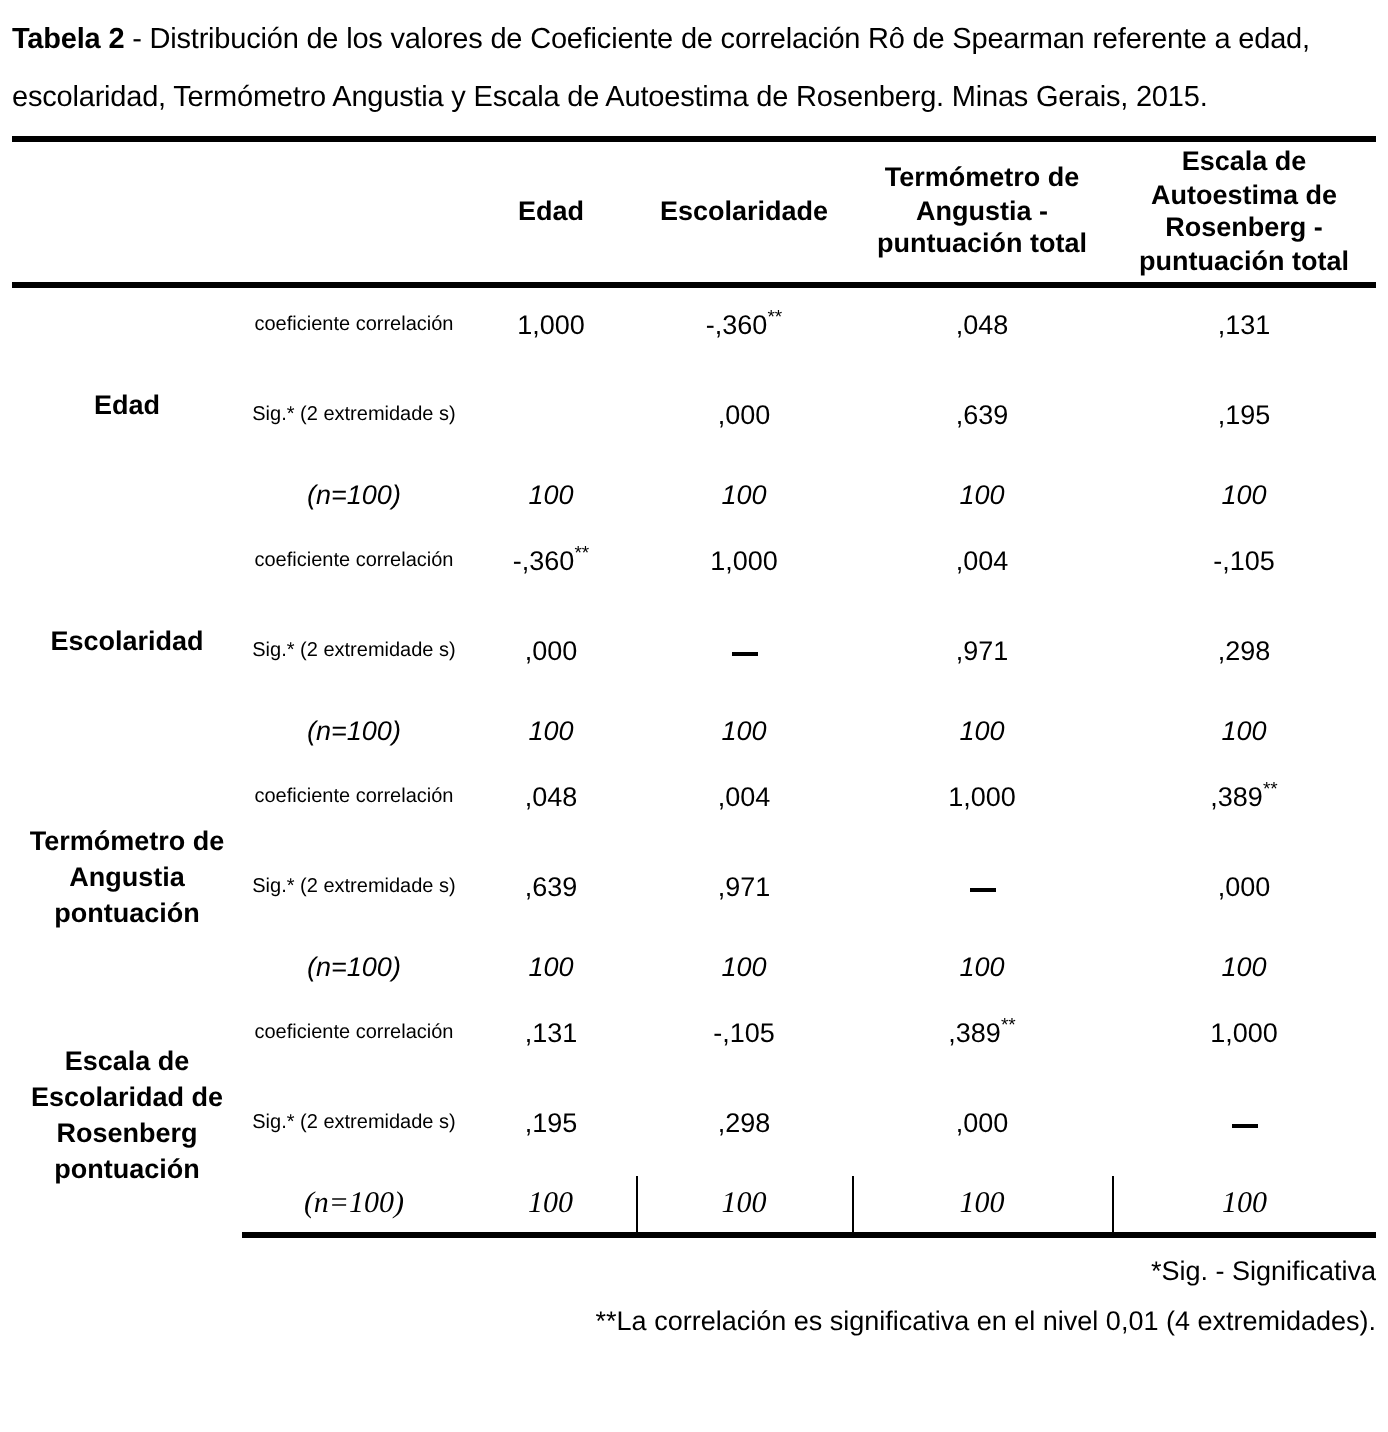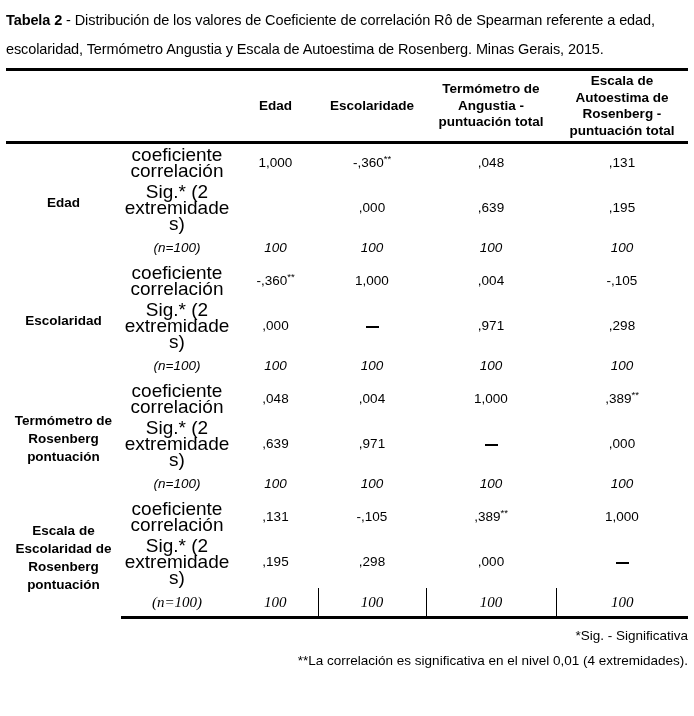--- a/index.html
+++ b/index.html
@@ -77,21 +77,21 @@
     font-size: 13.5px;
     line-height: 16px;
   }
   tbody td.rowlabel {
     font-weight: bold;
     font-size: 13.5px;
     line-height: 18px;
     text-align: center;
   }
   tbody td.statlabel {
-    font-size: 19px;
+    font-size: 10px;
     line-height: 16px;
     text-align: center;
   }
   tbody tr.r-coef td { height: 38px; }
   tbody tr.r-sig  td { height: 52px; }
   tbody tr.r-n    td { height: 28px; font-style: italic; }
 
   tbody tr.r-n td.num,
   tbody tr.r-n td.statlabel {
     font-size: 13.5px;
@@ -202,21 +202,21 @@
       </tr>
       <tr class="r-n">
         <td class="statlabel">(n=100)</td>
         <td class="num">100</td>
         <td class="num">100</td>
         <td class="num">100</td>
         <td class="num">100</td>
       </tr>
 
       <tr class="r-coef">
-        <td class="rowlabel" rowspan="3">Termómetro de Rosenberg pontuación</td>
+        <td class="rowlabel" rowspan="3">Termómetro de Angustia pontuación</td>
         <td class="statlabel">coeficiente correlación</td>
         <td class="num"><span>,048</span><span class="sup"></span></td>
         <td class="num"><span>,004</span><span class="sup"></span></td>
         <td class="num"><span>1,000</span><span class="sup"></span></td>
         <td class="num"><span>,389</span><span class="sup">**</span></td>
       </tr>
       <tr class="r-sig">
         <td class="statlabel">Sig.* (2 extremidade s)</td>
         <td class="num">,639</td>
         <td class="num">,971</td>

